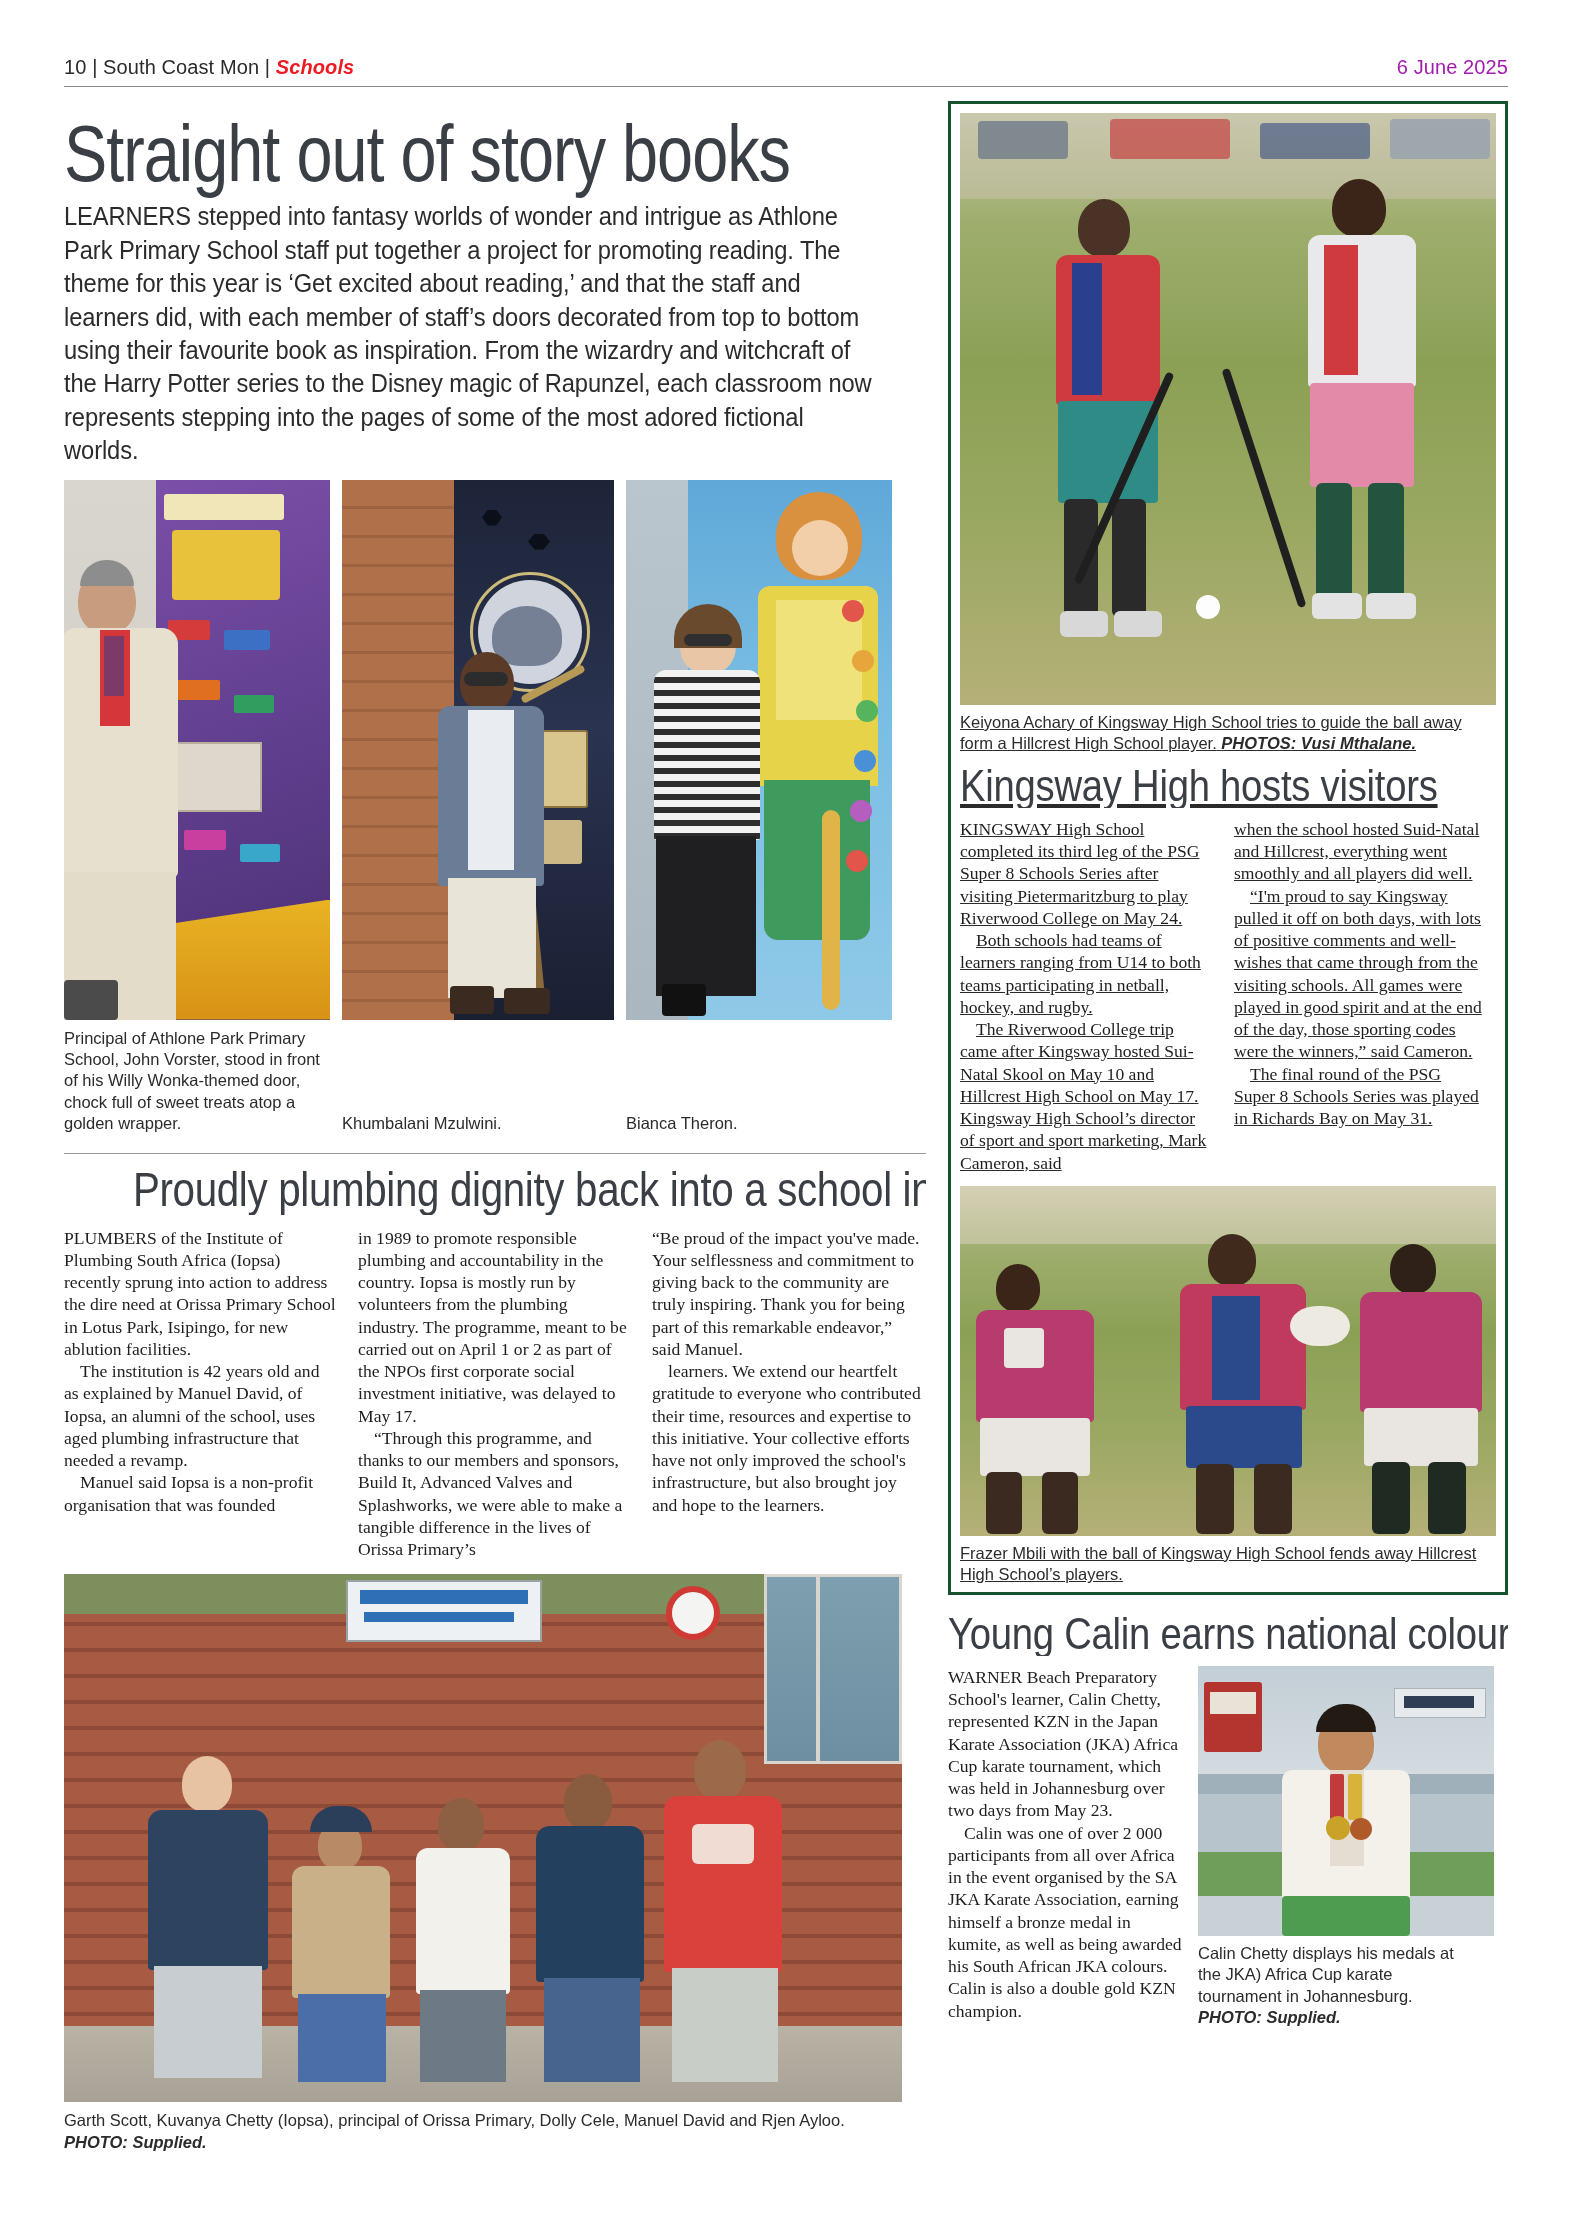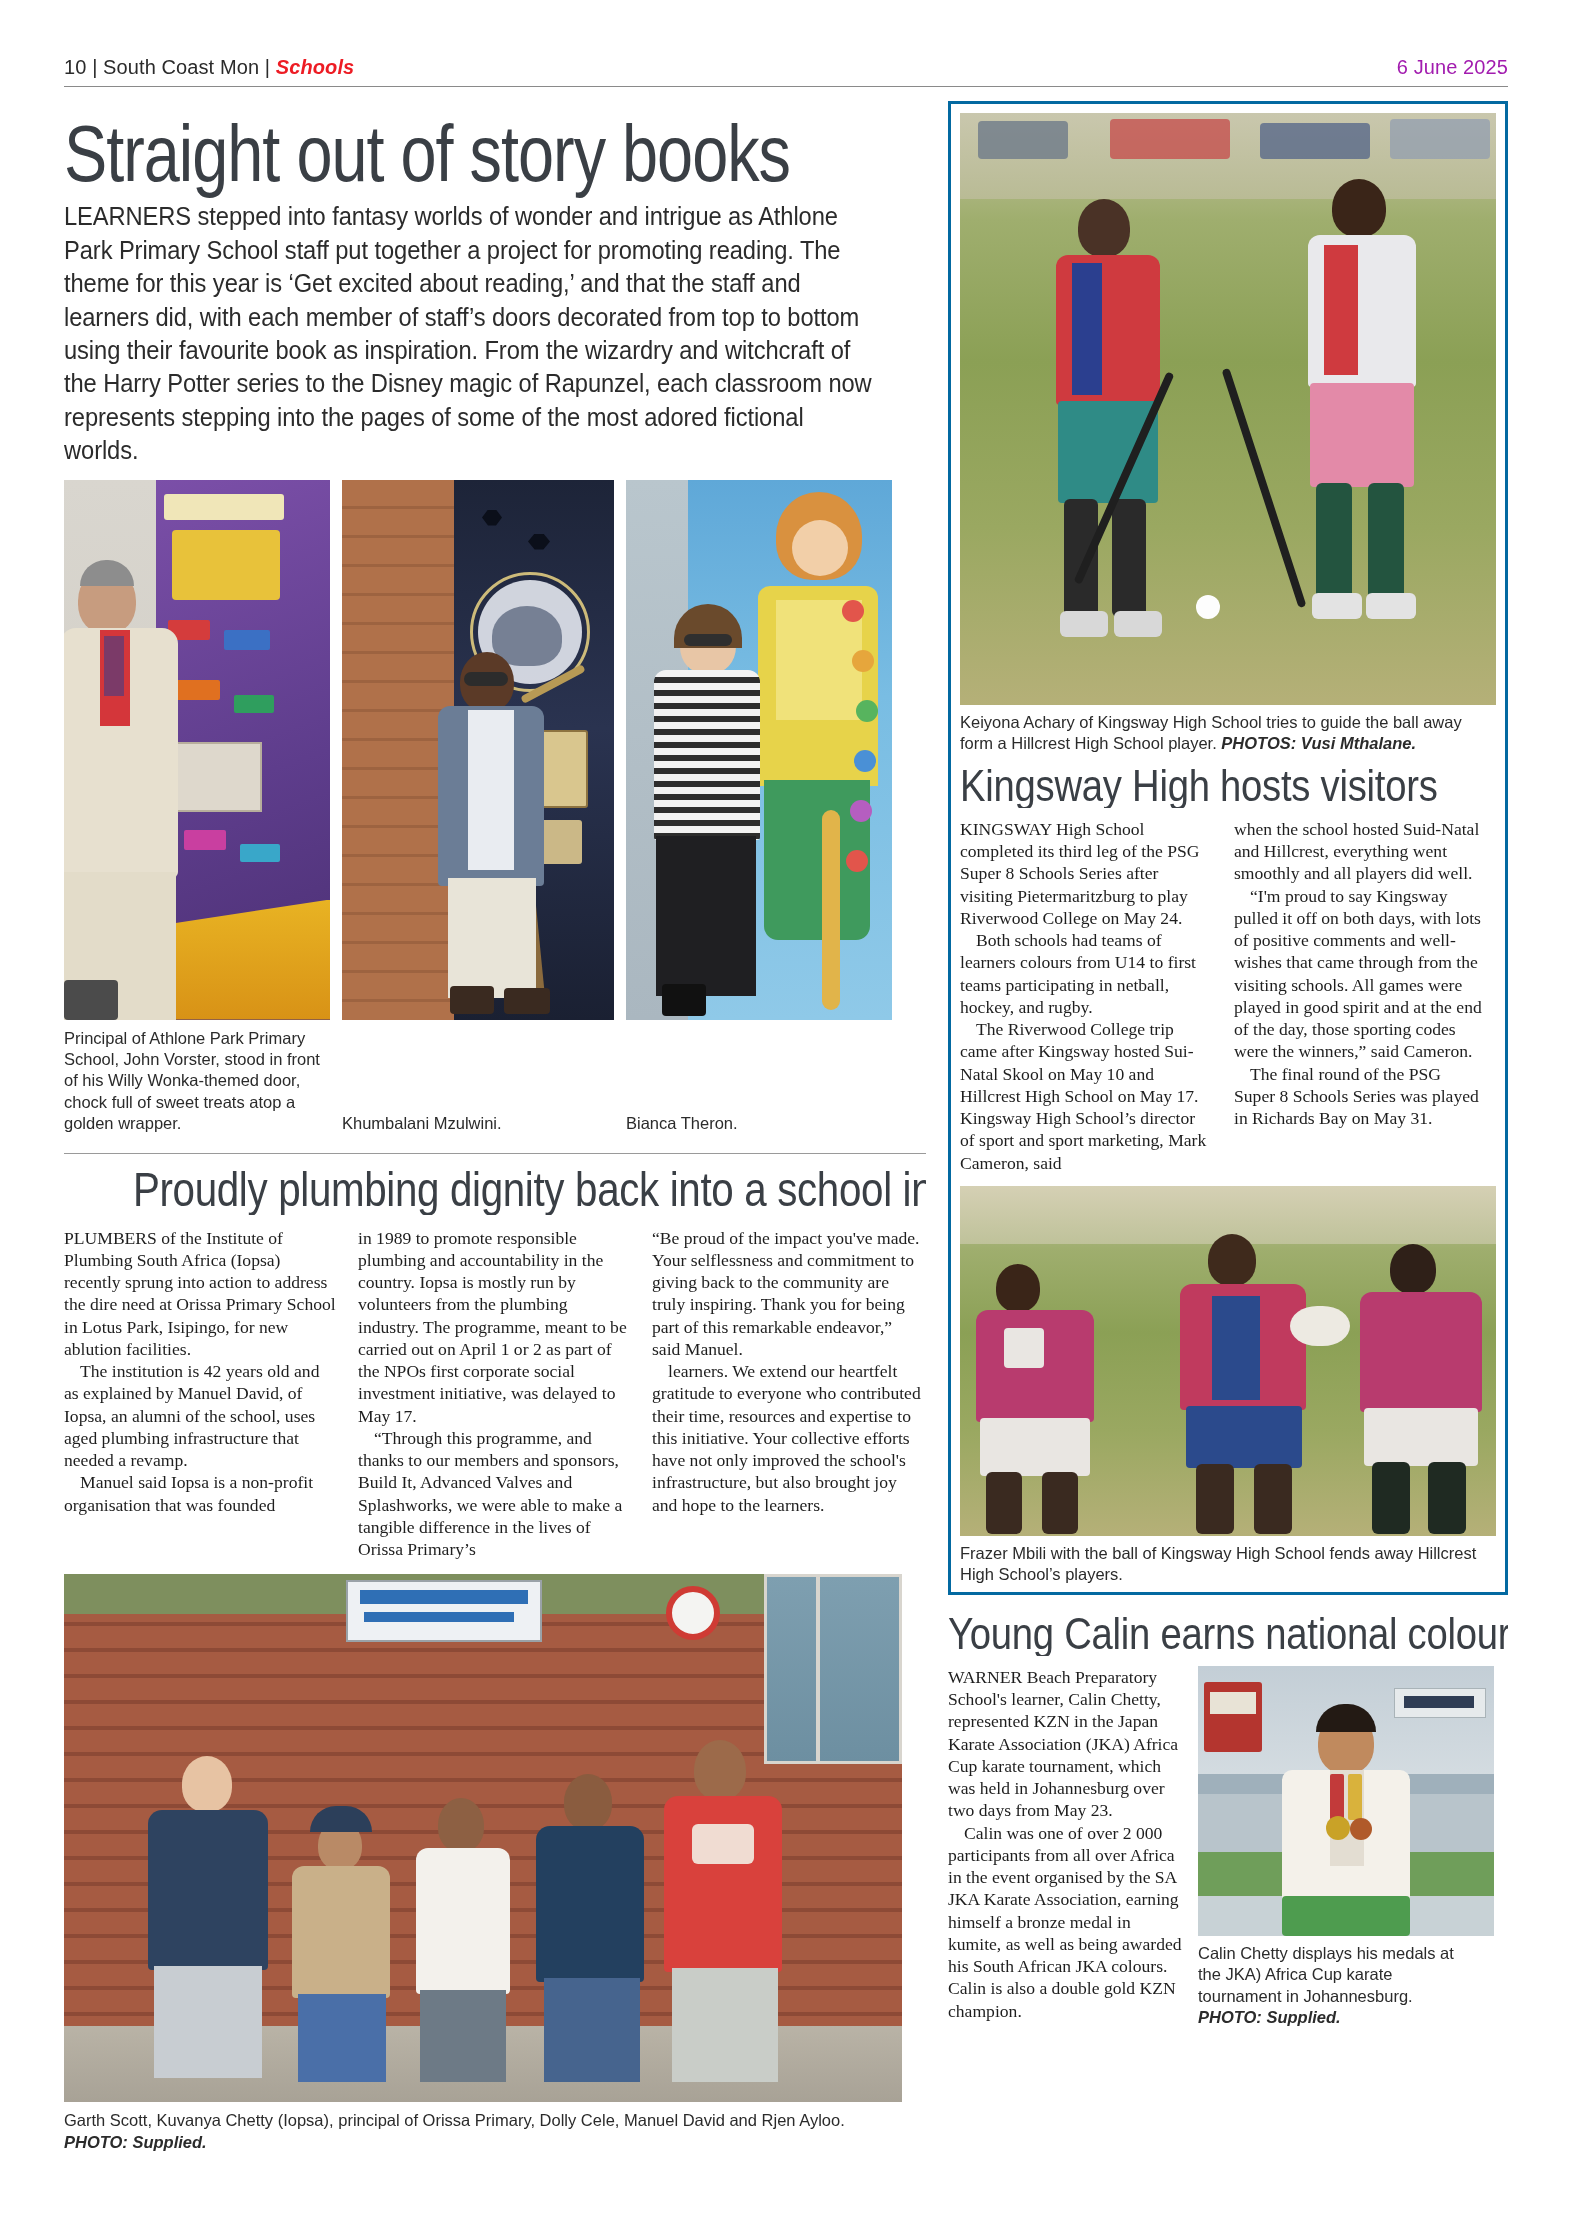--- a/index.html
+++ b/index.html
@@ -124,22 +124,23 @@
   .grass { background:
       linear-gradient(180deg,#c8c6a6 0%, #9fae6e 18%, #8ba055 42%, #9aa861 70%, #b5b078 100%);
   }
   .sky-hall { background: linear-gradient(180deg,#cfd8de 0%, #dfe5e8 40%, #e8eaea 100%); }
 
   
   .door-row { display: flex; gap: 12px; margin-top: 12px; }
 
   
   .frame {
-    border: 3px solid #0369a1;
+    border: 3px solid #14532d;
     padding: 9px 9px 6px 9px;
+    text-decoration: underline;
   }
 
   .divider-rule { border-top: 1px solid #9a9a9a; margin: 16px 0 0 0; }
 
   
   .hockey-photo { height: 592px; }
   .rugby-photo  { height: 350px; }
   .karate-photo { height: 270px; }
   .group-photo  { height: 528px; }
   .door-photo   { height: 540px; }
@@ -372,21 +373,21 @@
           <span class="credit">PHOTOS: Vusi Mthalane.</span>
         </div>
 
         <div style="overflow:hidden; margin-top:8px;">
           <h2 class="head-right">Kingsway High hosts visitors</h2>
         </div>
 
         <div class="cols-2">
           <div class="body-serif" style="width:252px;">
             <p>KINGSWAY High School completed its third leg of the PSG Super 8 Schools Series after visiting Pietermaritzburg to play Riverwood College on May 24.</p>
-            <p>Both schools had teams of learners colours from U14 to first teams participating in netball, hockey, and rugby.</p>
+            <p>Both schools had teams of learners ranging from U14 to both teams participating in netball, hockey, and rugby.</p>
             <p>The Riverwood College trip came after Kingsway hosted Sui-Natal Skool on May 10 and Hillcrest High School on May 17. Kingsway High School’s director of sport and sport marketing, Mark Cameron, said</p>
           </div>
           <div class="body-serif" style="width:252px;">
             <p>when the school hosted Suid-Natal and Hillcrest, everything went smoothly and all players did well.</p>
             <p>“I'm proud to say Kingsway pulled it off on both days, with lots of positive comments and well-wishes that came through from the visiting schools. All games were played in good spirit and at the end of the day, those sporting codes were the winners,” said Cameron.</p>
             <p>The final round of the PSG Super 8 Schools Series was played in Richards Bay on May 31.</p>
           </div>
         </div>
 
         <div class="photo rugby-photo" style="width:100%; margin-top:12px;">

